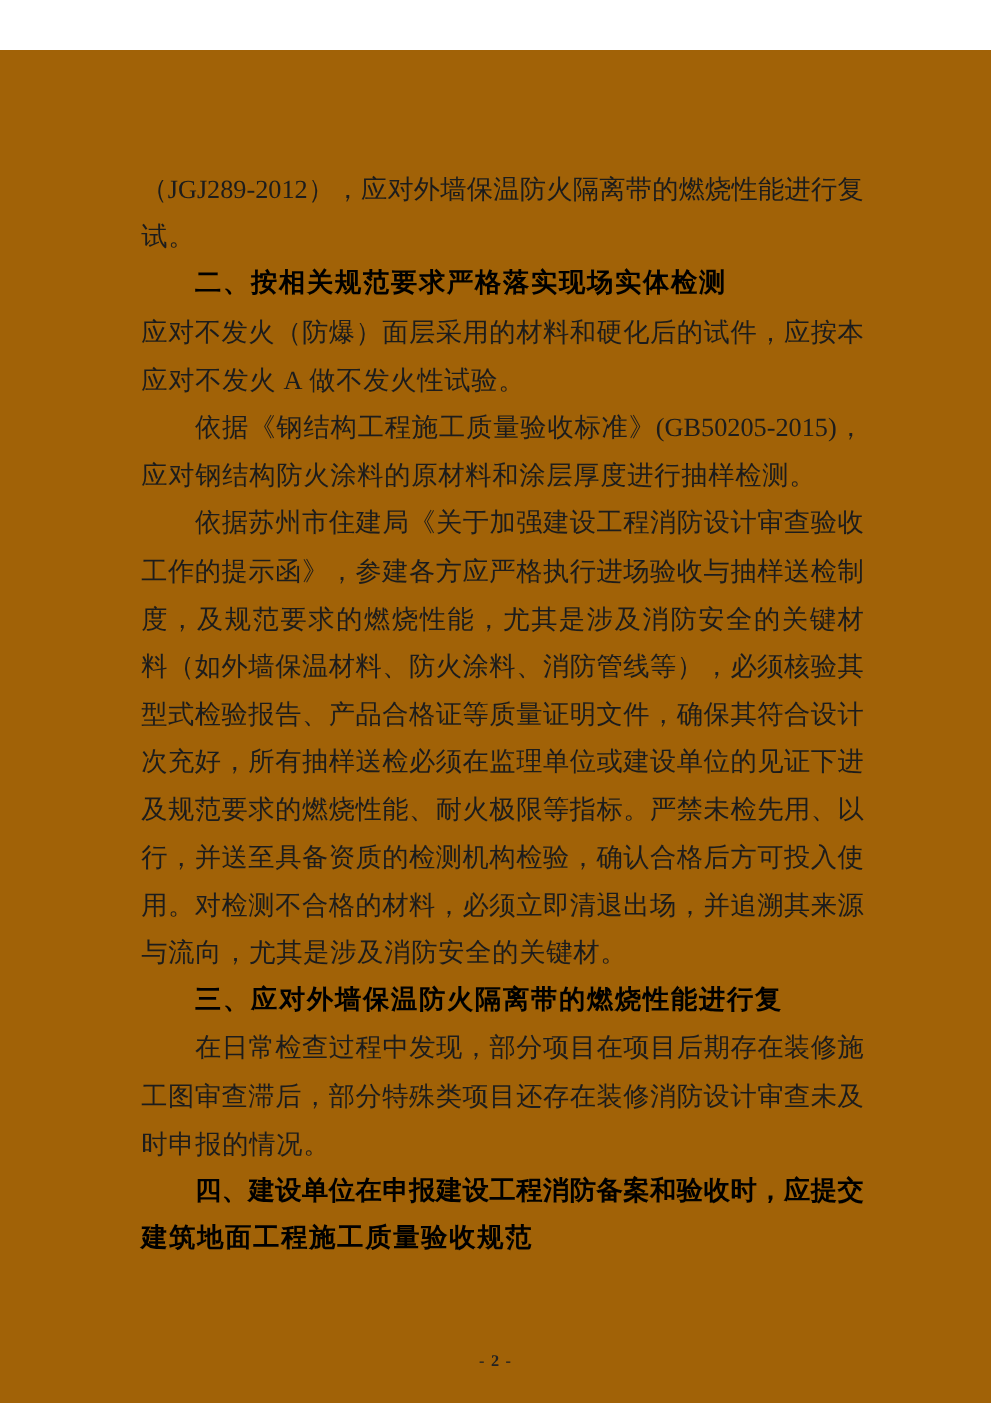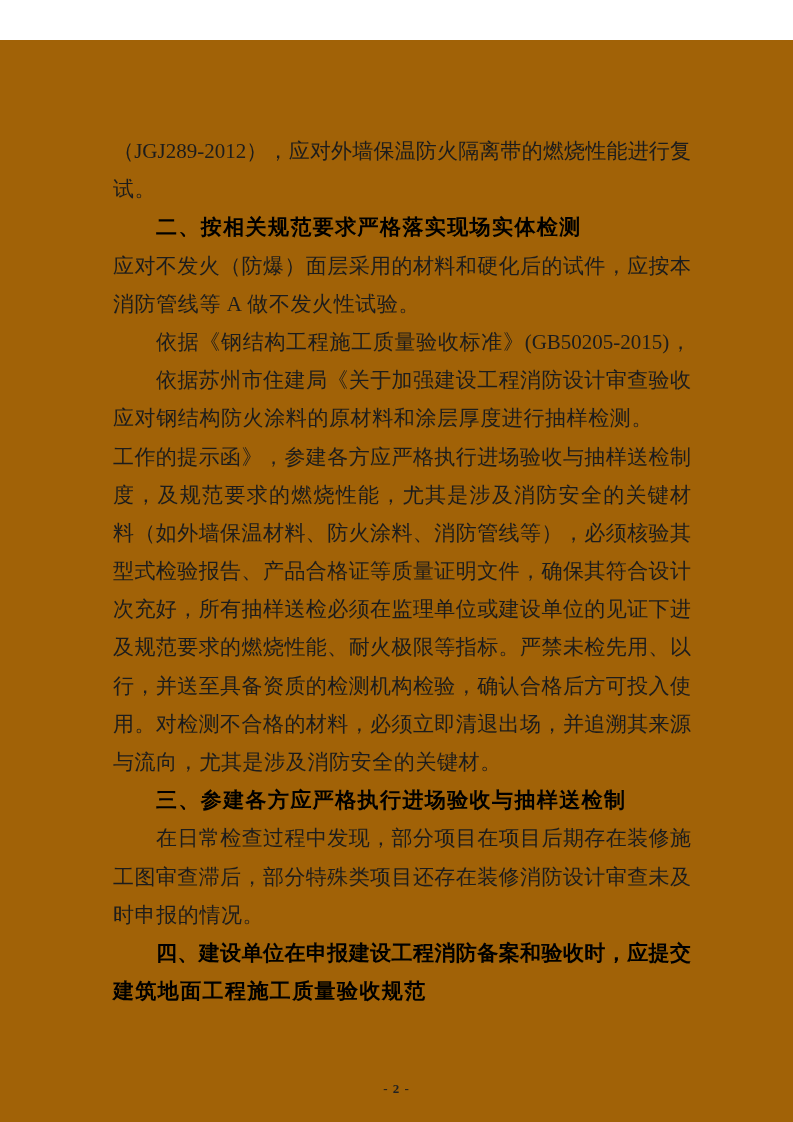--- a/index.html
+++ b/index.html
@@ -64,34 +64,34 @@
 </style>
 </head>
 <body>
 
 <div class="page">
   <div class="content" id="doc-lines">
       <div class="tline fill">（JGJ289-2012），应对外墙保温防火隔离带的燃烧性能进行复</div>
       <div class="tline">试。</div>
       <div class="tline heading indent">二、按相关规范要求严格落实现场实体检测</div>
       <div class="tline fill">应对不发火（防爆）面层采用的材料和硬化后的试件，应按本</div>
-      <div class="tline">消防管线等 A 做不发火性试验。</div>
+      <div class="tline">应对不发火 A 做不发火性试验。</div>
       <div class="tline indent fill">依据《钢结构工程施工质量验收标准》(GB50205-2015)，</div>
+      <div class="tline">应对钢结构防火涂料的原材料和涂层厚度进行抽样检测。</div>
       <div class="tline indent fill">依据苏州市住建局《关于加强建设工程消防设计审查验收</div>
-      <div class="tline">应对钢结构防火涂料的原材料和涂层厚度进行抽样检测。</div>
       <div class="tline fill">工作的提示函》，参建各方应严格执行进场验收与抽样送检制</div>
       <div class="tline fill">度，及规范要求的燃烧性能，尤其是涉及消防安全的关键材</div>
       <div class="tline fill">料（如外墙保温材料、防火涂料、消防管线等），必须核验其</div>
       <div class="tline fill">型式检验报告、产品合格证等质量证明文件，确保其符合设计</div>
       <div class="tline fill">次充好，所有抽样送检必须在监理单位或建设单位的见证下进</div>
       <div class="tline fill">及规范要求的燃烧性能、耐火极限等指标。严禁未检先用、以</div>
       <div class="tline fill">行，并送至具备资质的检测机构检验，确认合格后方可投入使</div>
       <div class="tline fill">用。对检测不合格的材料，必须立即清退出场，并追溯其来源</div>
       <div class="tline">与流向，尤其是涉及消防安全的关键材。</div>
-      <div class="tline heading indent">三、参建各方应严格执行进场验收与抽样送检制</div>
+      <div class="tline heading indent">三、应对外墙保温防火隔离带的燃烧性能进行复</div>
       <div class="tline indent fill">在日常检查过程中发现，部分项目在项目后期存在装修施</div>
       <div class="tline fill">工图审查滞后，部分特殊类项目还存在装修消防设计审查未及</div>
       <div class="tline">时申报的情况。</div>
       <div class="tline heading indent fill">四、建设单位在申报建设工程消防备案和验收时，应提交</div>
       <div class="tline heading">建筑地面工程施工质量验收规范</div>
     </div>
   <div class="page-number">- 2 -</div>
 </div>
 
 </body></html>

